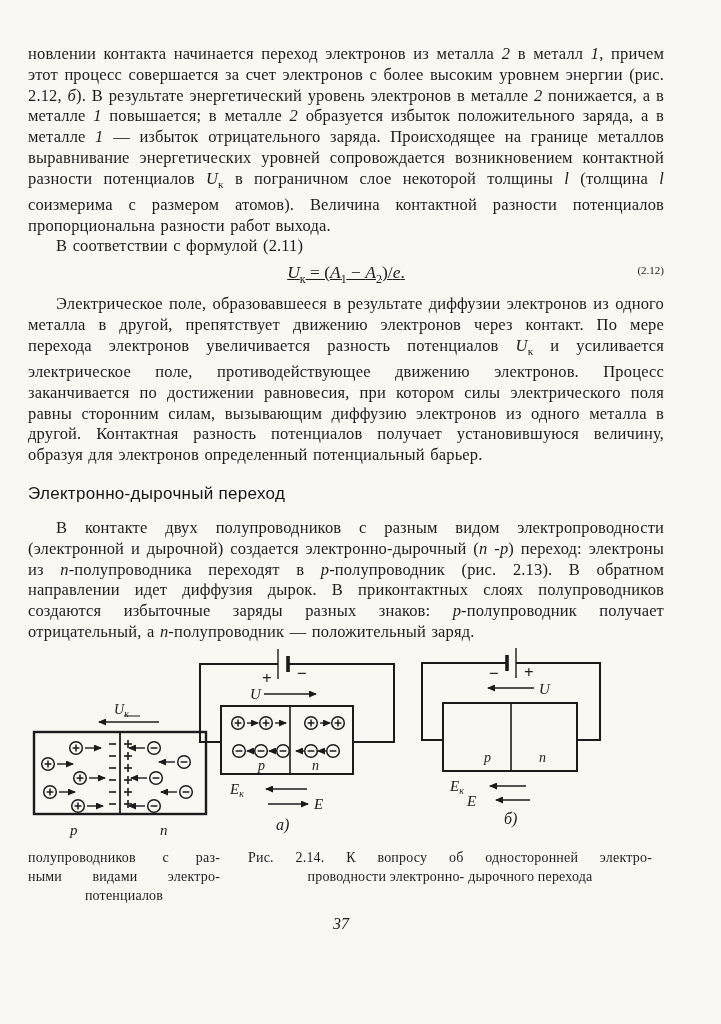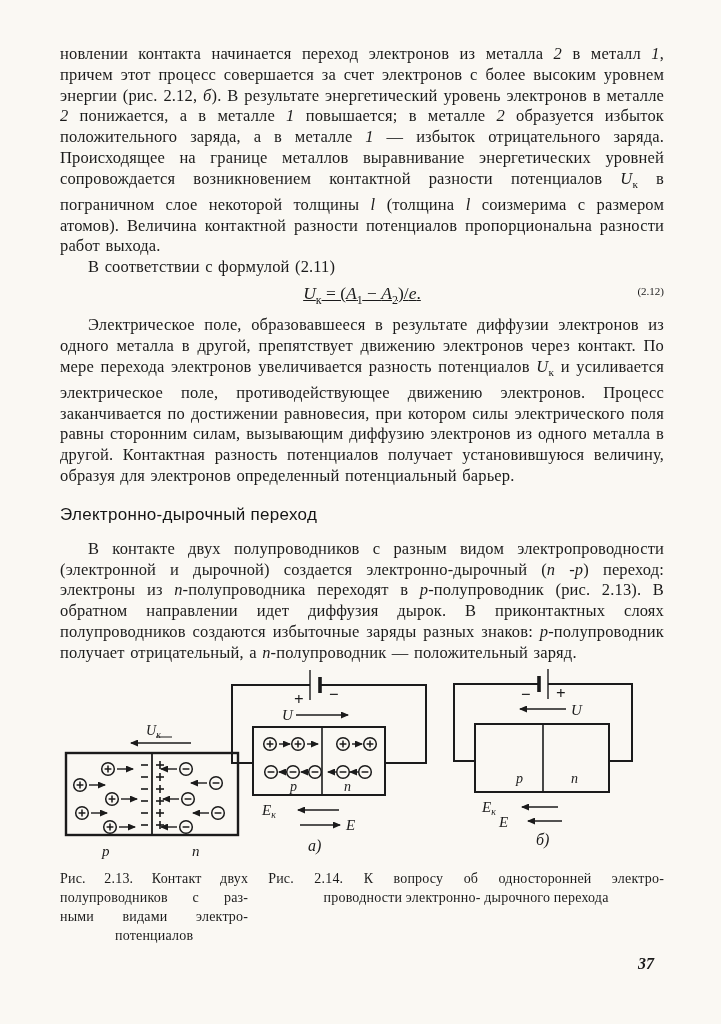--- a/index.html
+++ b/index.html
@@ -2,21 +2,21 @@
 <html><head>
 <meta charset="utf-8">
 <style>
   html,body { margin:0; padding:0; background:#888; }
   .page {
     position: relative;
     width: 721px; height: 1024px;
     margin: 0 auto;
     background: #faf8f3;
     box-sizing: border-box;
-    padding: 44px 57px 0 60px;
+    padding: 44px 57px 0 28px;
     overflow: hidden;
     color: #1b1b1b;
     font-family: "Liberation Serif", "DejaVu Serif", serif;
   }
   p.body {
     margin: 0;
     font-size: 16.5px;
     line-height: 20.8px;
     text-align: justify;
     letter-spacing: 0.15px;
@@ -59,28 +59,28 @@
   .fig213 { left: 0;   top: 46px; }
   .fig214a { left: 166px; top: 0; }
   .fig214b { left: 384px; top: 2px; }
   svg text {
     font-family: "Liberation Serif", "DejaVu Serif", serif;
     fill: #1b1b1b;
   }
   .captions { display: flex; margin-top: 5px; }
   .cap { font-size: 14px; line-height: 19px; letter-spacing: 0.2px; }
   .cap-left  { width: 192px; }
-  .cap-right { width: 404px; margin-left: 20px; }
+  .cap-right { width: 404px; margin-left: 28px; }
   .cap .cap-line { text-align: justify; text-align-last: justify; }
   .cap .cap-line:last-child { text-align: center; text-align-last: center; }
   .pagenum {
     margin-top: 10px;
-    text-align: right;
+    text-align: center;
     padding-right: 10px;
-    font-weight: 700;
+    font-weight: 400;
     font-style: italic;
     font-size: 16px;
   }
 </style>
 </head>
 <body>
 
 <div class="page">
 
   <p class="body"><span>новлении контакта начинается переход электронов из металла </span><span class="it">2</span><span> в металл </span><span class="it">1</span><span>, причем этот процесс совершается за счет электронов с более высоким уровнем энергии (рис. 2.12, </span><span class="it">б</span><span>). В результате энергетический уровень электронов в металле </span><span class="it">2</span><span> понижается, а в металле </span><span class="it">1</span><span> повышается; в металле </span><span class="it">2</span><span> образуется избыток положительного заряда, а в металле </span><span class="it">1</span><span> — избыток отрицательного заряда. Происходящее на границе металлов выравнивание энергетических уровней сопровождается возникновением контактной разности потенциалов </span><span class="it">U</span><sub class="sb">к</sub><span> в пограничном слое некоторой толщины </span><span class="it">l</span><span> (толщина </span><span class="it">l</span><span> соизмерима с размером атомов). Величина контактной разности потенциалов пропорциональна разности работ выхода.</span></p>
@@ -264,21 +264,20 @@
       <text x="38" y="143" font-size="15" font-style="italic"><tspan>E</tspan><tspan dy="3" font-size="10">к</tspan></text>
       <line x1="114" y1="138" x2="78" y2="138" stroke="#1b1b1b" stroke-width="1.6" marker-end="url(#ah14b)"></line>
       <text x="55" y="158" font-size="15" font-style="italic">E</text>
       <line x1="118" y1="152" x2="84" y2="152" stroke="#1b1b1b" stroke-width="1.6" marker-end="url(#ah14b)"></line>
       <text x="92" y="176" font-size="16" font-style="italic">б)</text>
     </svg>
   </div>
 
   <div class="captions">
     <div class="cap cap-left">
-        <div class="cap-line">Рис. 2.13. Контакт двух</div>
         <div class="cap-line">полупроводников с раз-</div>
         <div class="cap-line">ными видами электро-</div>
         <div class="cap-line">потенциалов</div>
       </div>
     <div class="cap cap-right">
         <div class="cap-line">Рис. 2.14. К вопросу об односторонней электро-</div>
         <div class="cap-line">проводности электронно- дырочного перехода</div>
       </div>
   </div>
 

